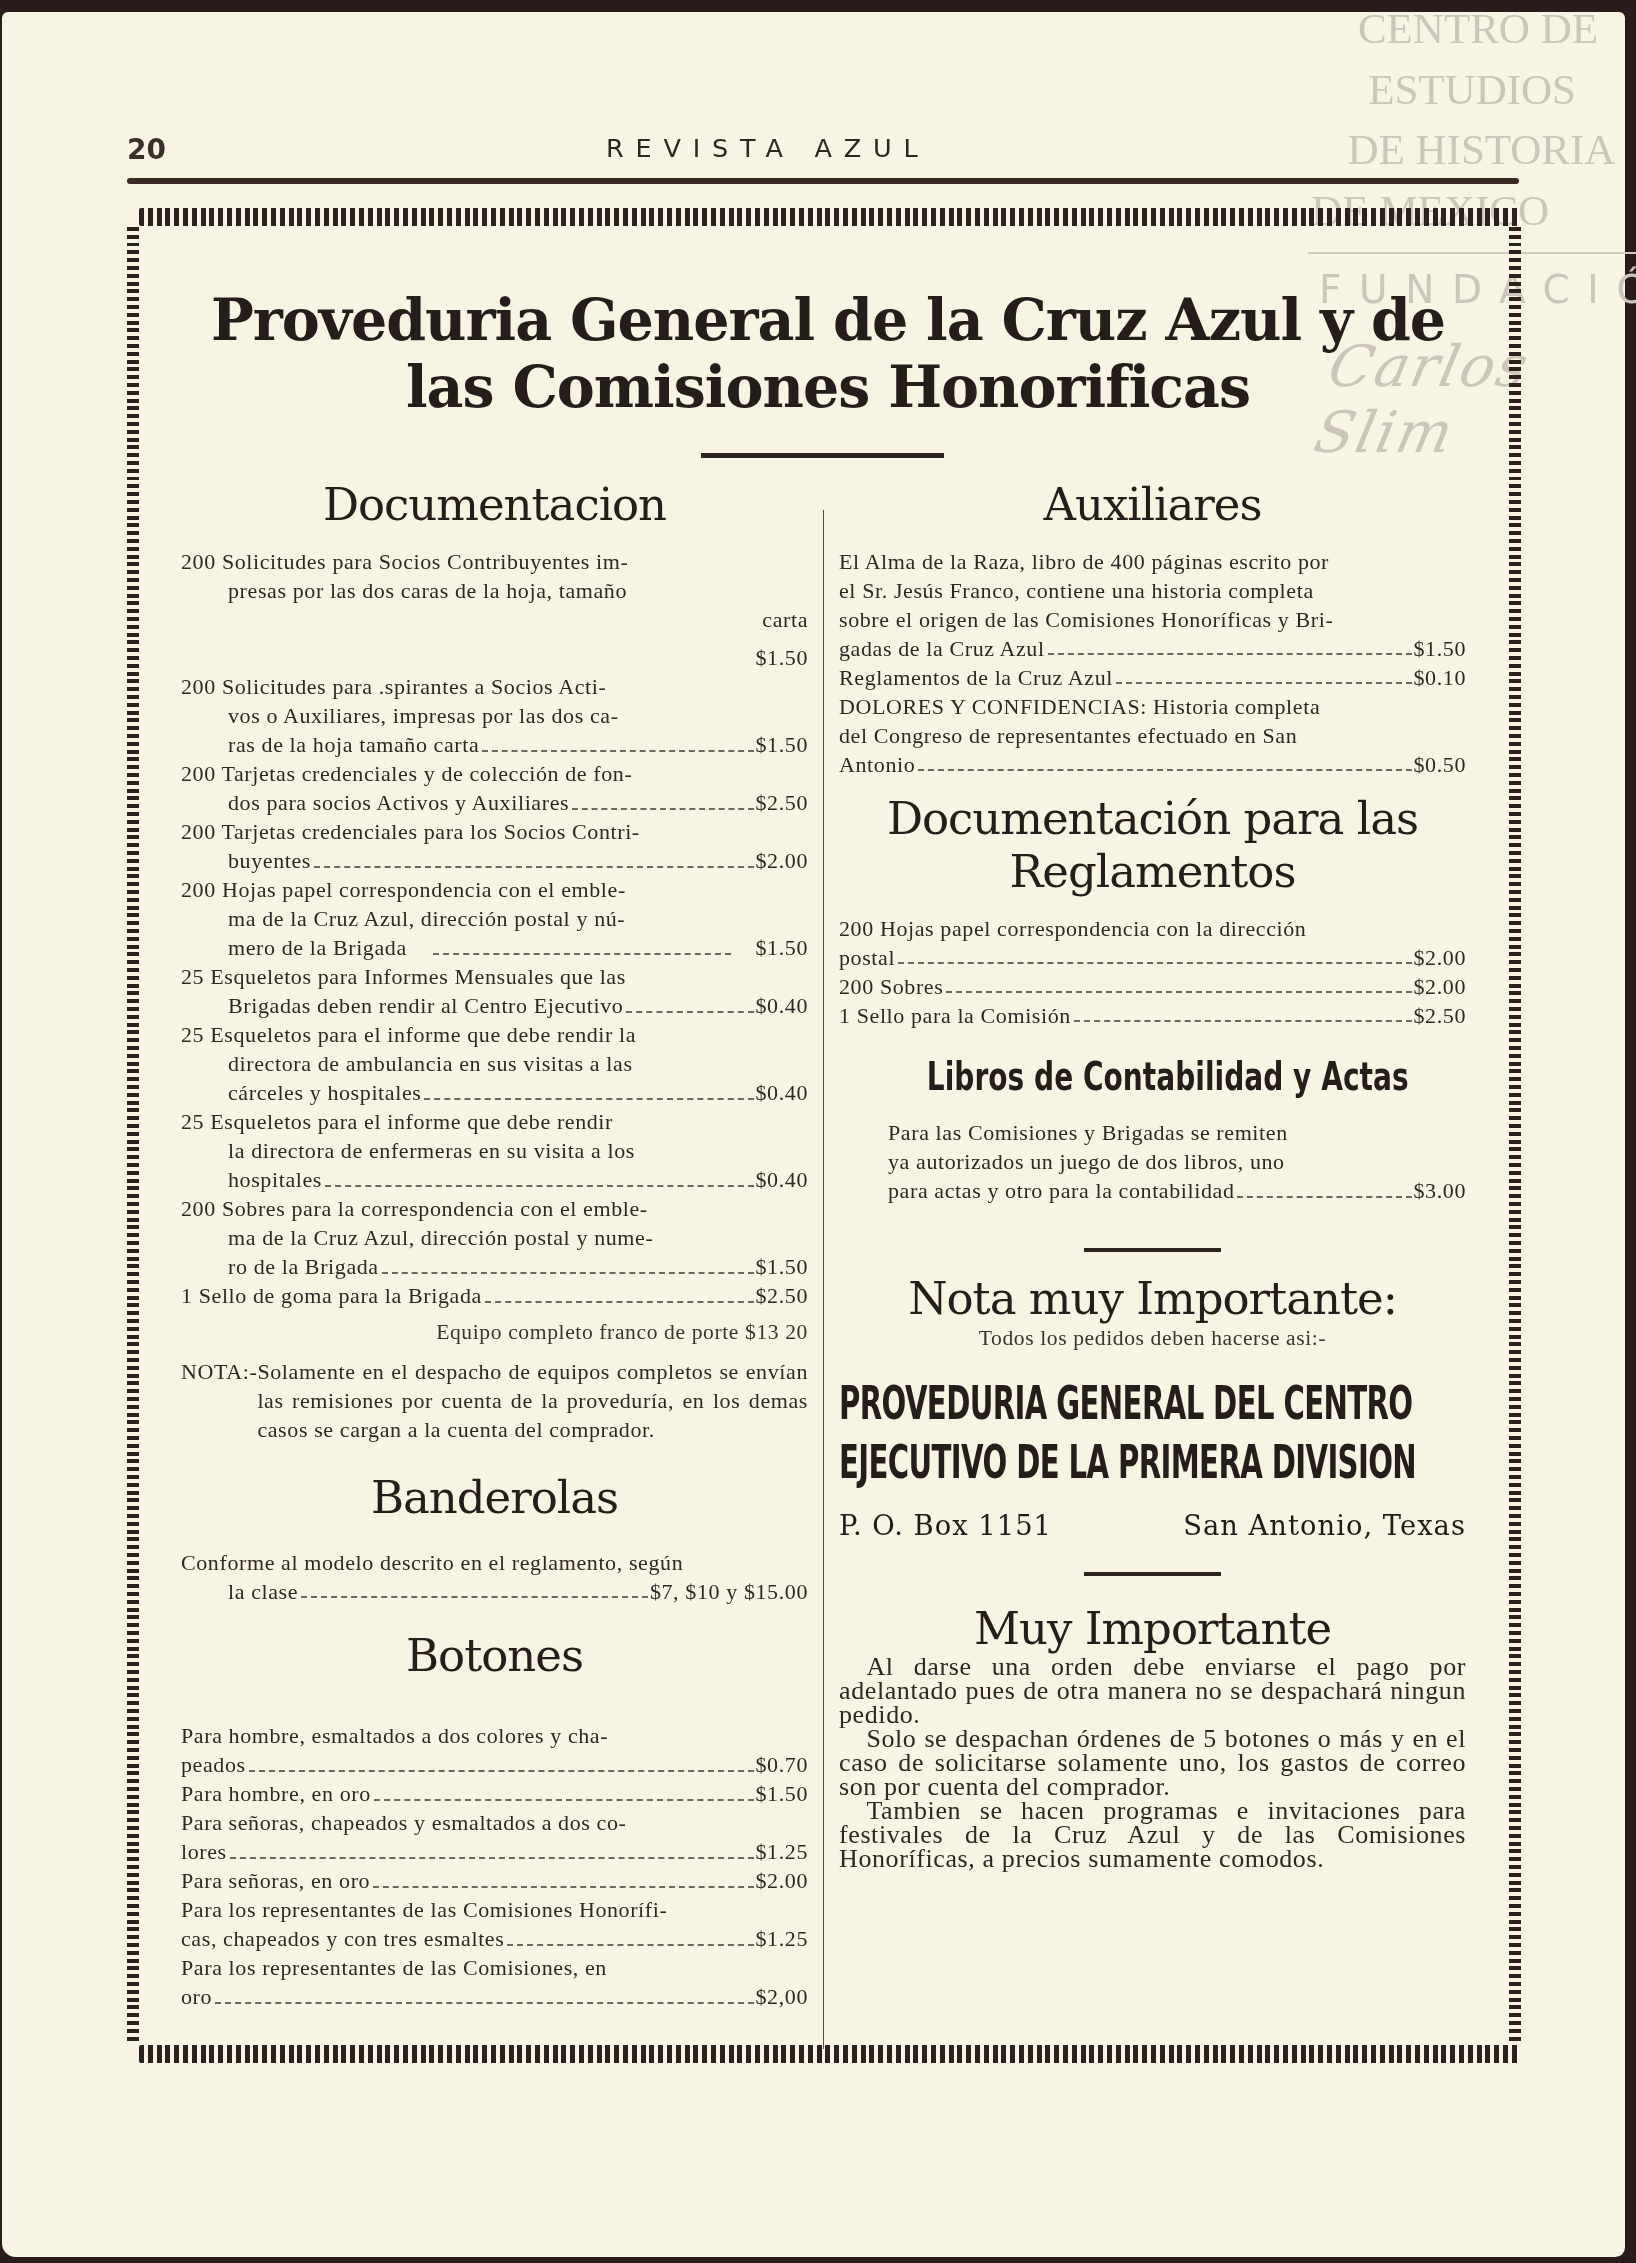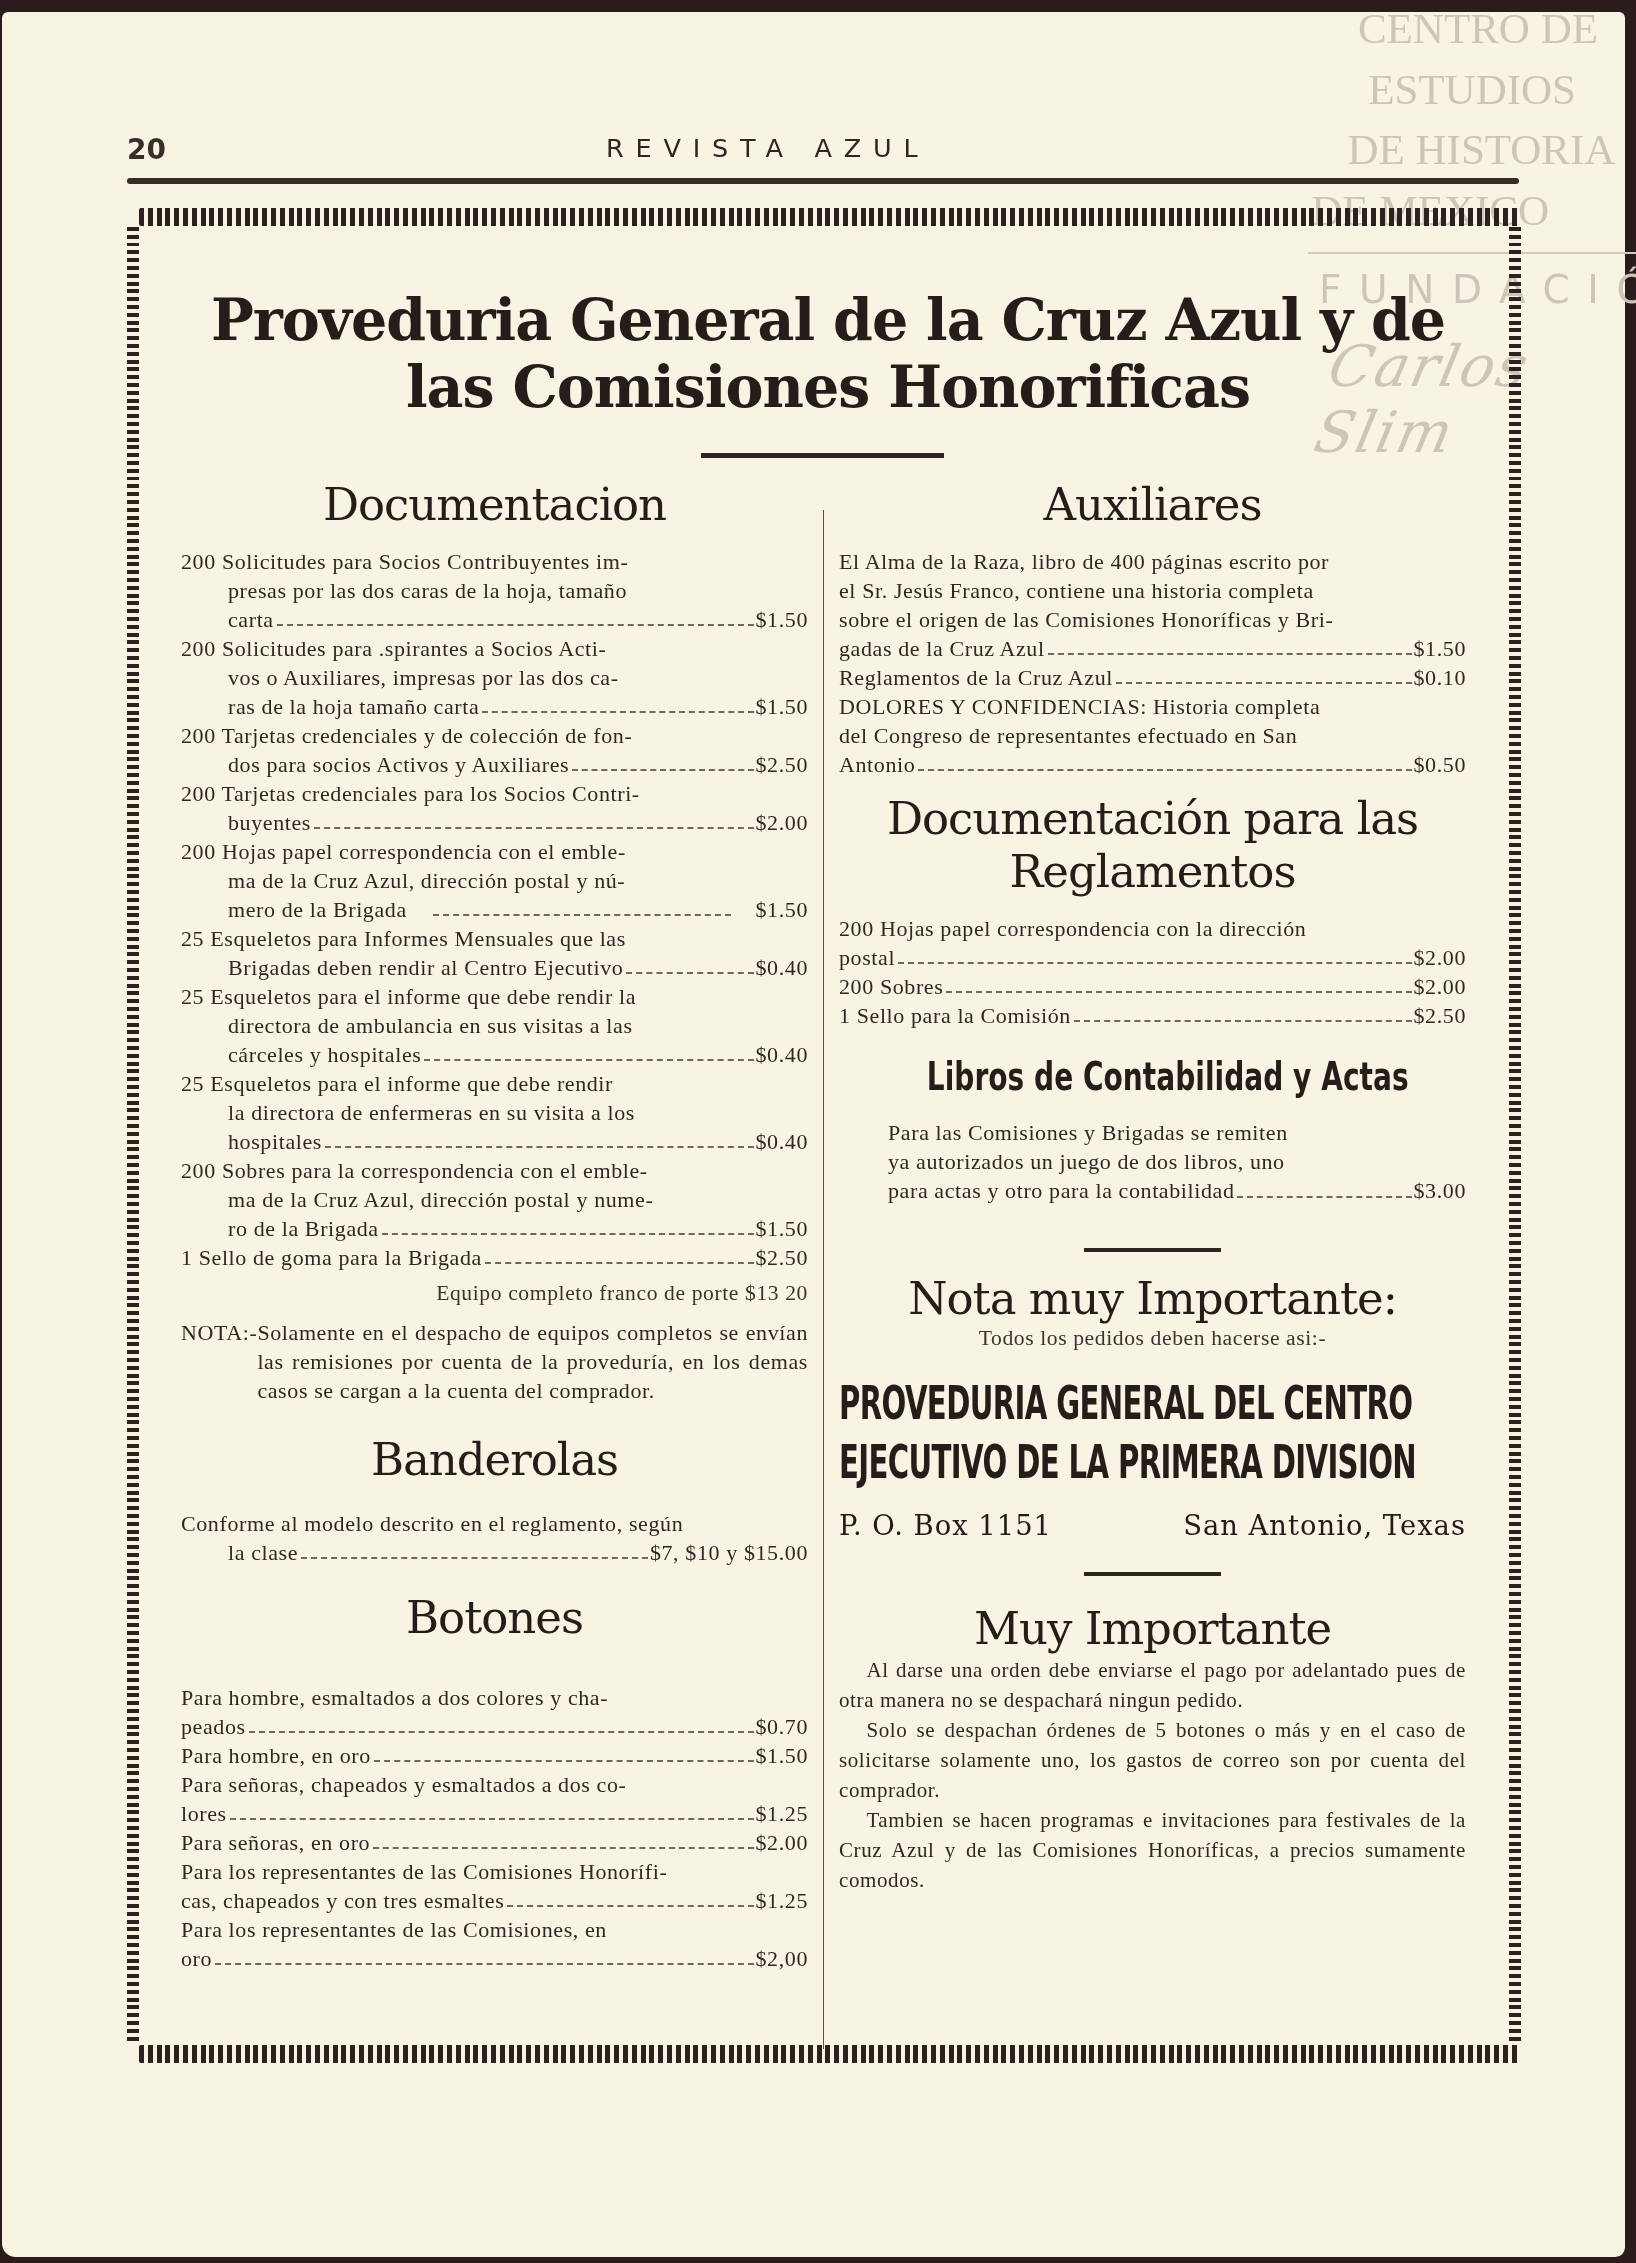--- a/index.html
+++ b/index.html
@@ -56,21 +56,21 @@
   .item .first { display:block; }
   .item .cont { display:block; padding-left:47px; }
   .item.plain .cont { padding-left:0; }
   .price-line { display:flex; align-items:flex-end; }
   .price-line .lbl { white-space:nowrap; }
   .price-line .dots { flex:1; border-bottom:2px dashed #6e6660; margin:0 2px 7.8px 2.9px; }
   .price-line .price { white-space:nowrap; }
 
   .mini-rule { width:137px; height:3.9px; background:#2d2421; margin:0 auto; }
   .center-line { text-align:center; font-size:21.6px; color:#3a3330; letter-spacing:0.6px; }
-  .para { font-size:21px; line-height:30px; text-indent:27.4px; text-align:justify; letter-spacing:0.6px; color:#2e2724; }
+  .para { font-size:26px; line-height:24px; text-indent:27.4px; text-align:justify; letter-spacing:0.6px; color:#2e2724; }
   .addr { display:flex; justify-content:space-between; font-family:"DejaVu Serif",serif; font-size:27.4px; color:#221b19; letter-spacing:1px; }
 </style>
 </head>
 <body>
 
 <div class="paper"></div>
 
 <div>
   <div class="wm-line" style="top:3.9px;">CENTRO DE</div>
   <div class="wm-line" style="top:65px;right:61px;">ESTUDIOS</div>
@@ -96,21 +96,21 @@
 </div>
 <div class="title-rule"></div>
 <div class="col-divider"></div>
 
 <div class="col col-left">
   <div class="sec-head" style="margin-bottom:15.7px;">Documentacion</div>
   <div id="doc-items">
       <div class="item">
         <span class="first">200 Solicitudes para Socios Contribuyentes im-</span>
         <span class="cont">presas por las dos caras de la hoja, tamaño</span>
-        <div class="price-line" style="padding-left: 47px;">
+        <div class="price-line" style="padding-left: 47px; flex-direction: column;">
           <span class="lbl">carta</span>
           <span class="dots"></span>
           <span class="price">$1.50</span>
         </div>
       </div>
       <div class="item">
         <span class="first">200 Solicitudes para .spirantes a Socios Acti-</span>
         <span class="cont">vos o Auxiliares, impresas por las dos ca-</span>
         <div class="price-line" style="padding-left: 47px;">
           <span class="lbl">ras de la hoja tamaño carta</span>

